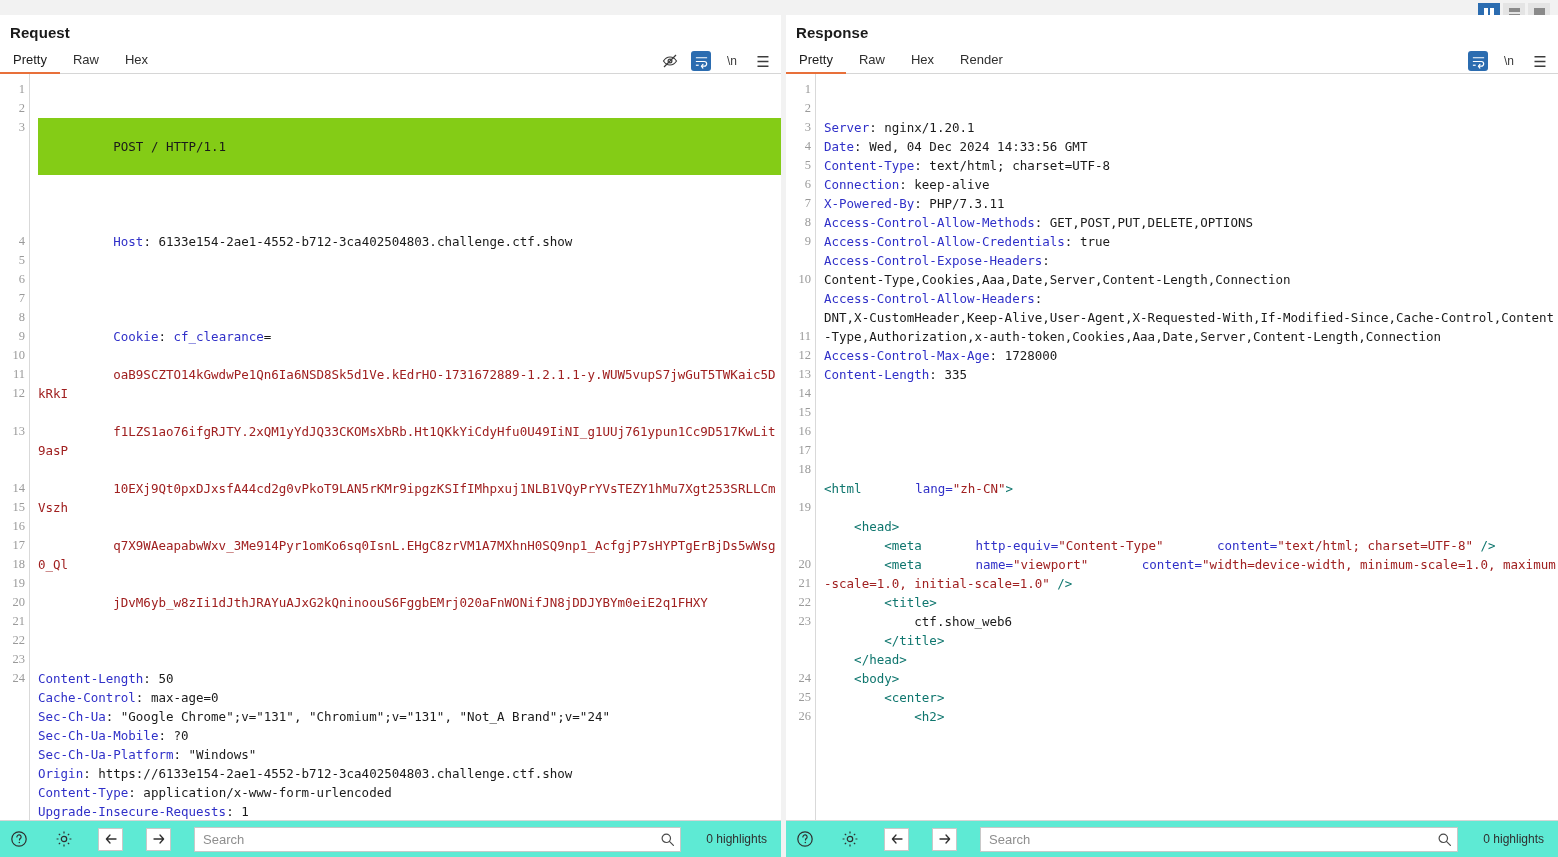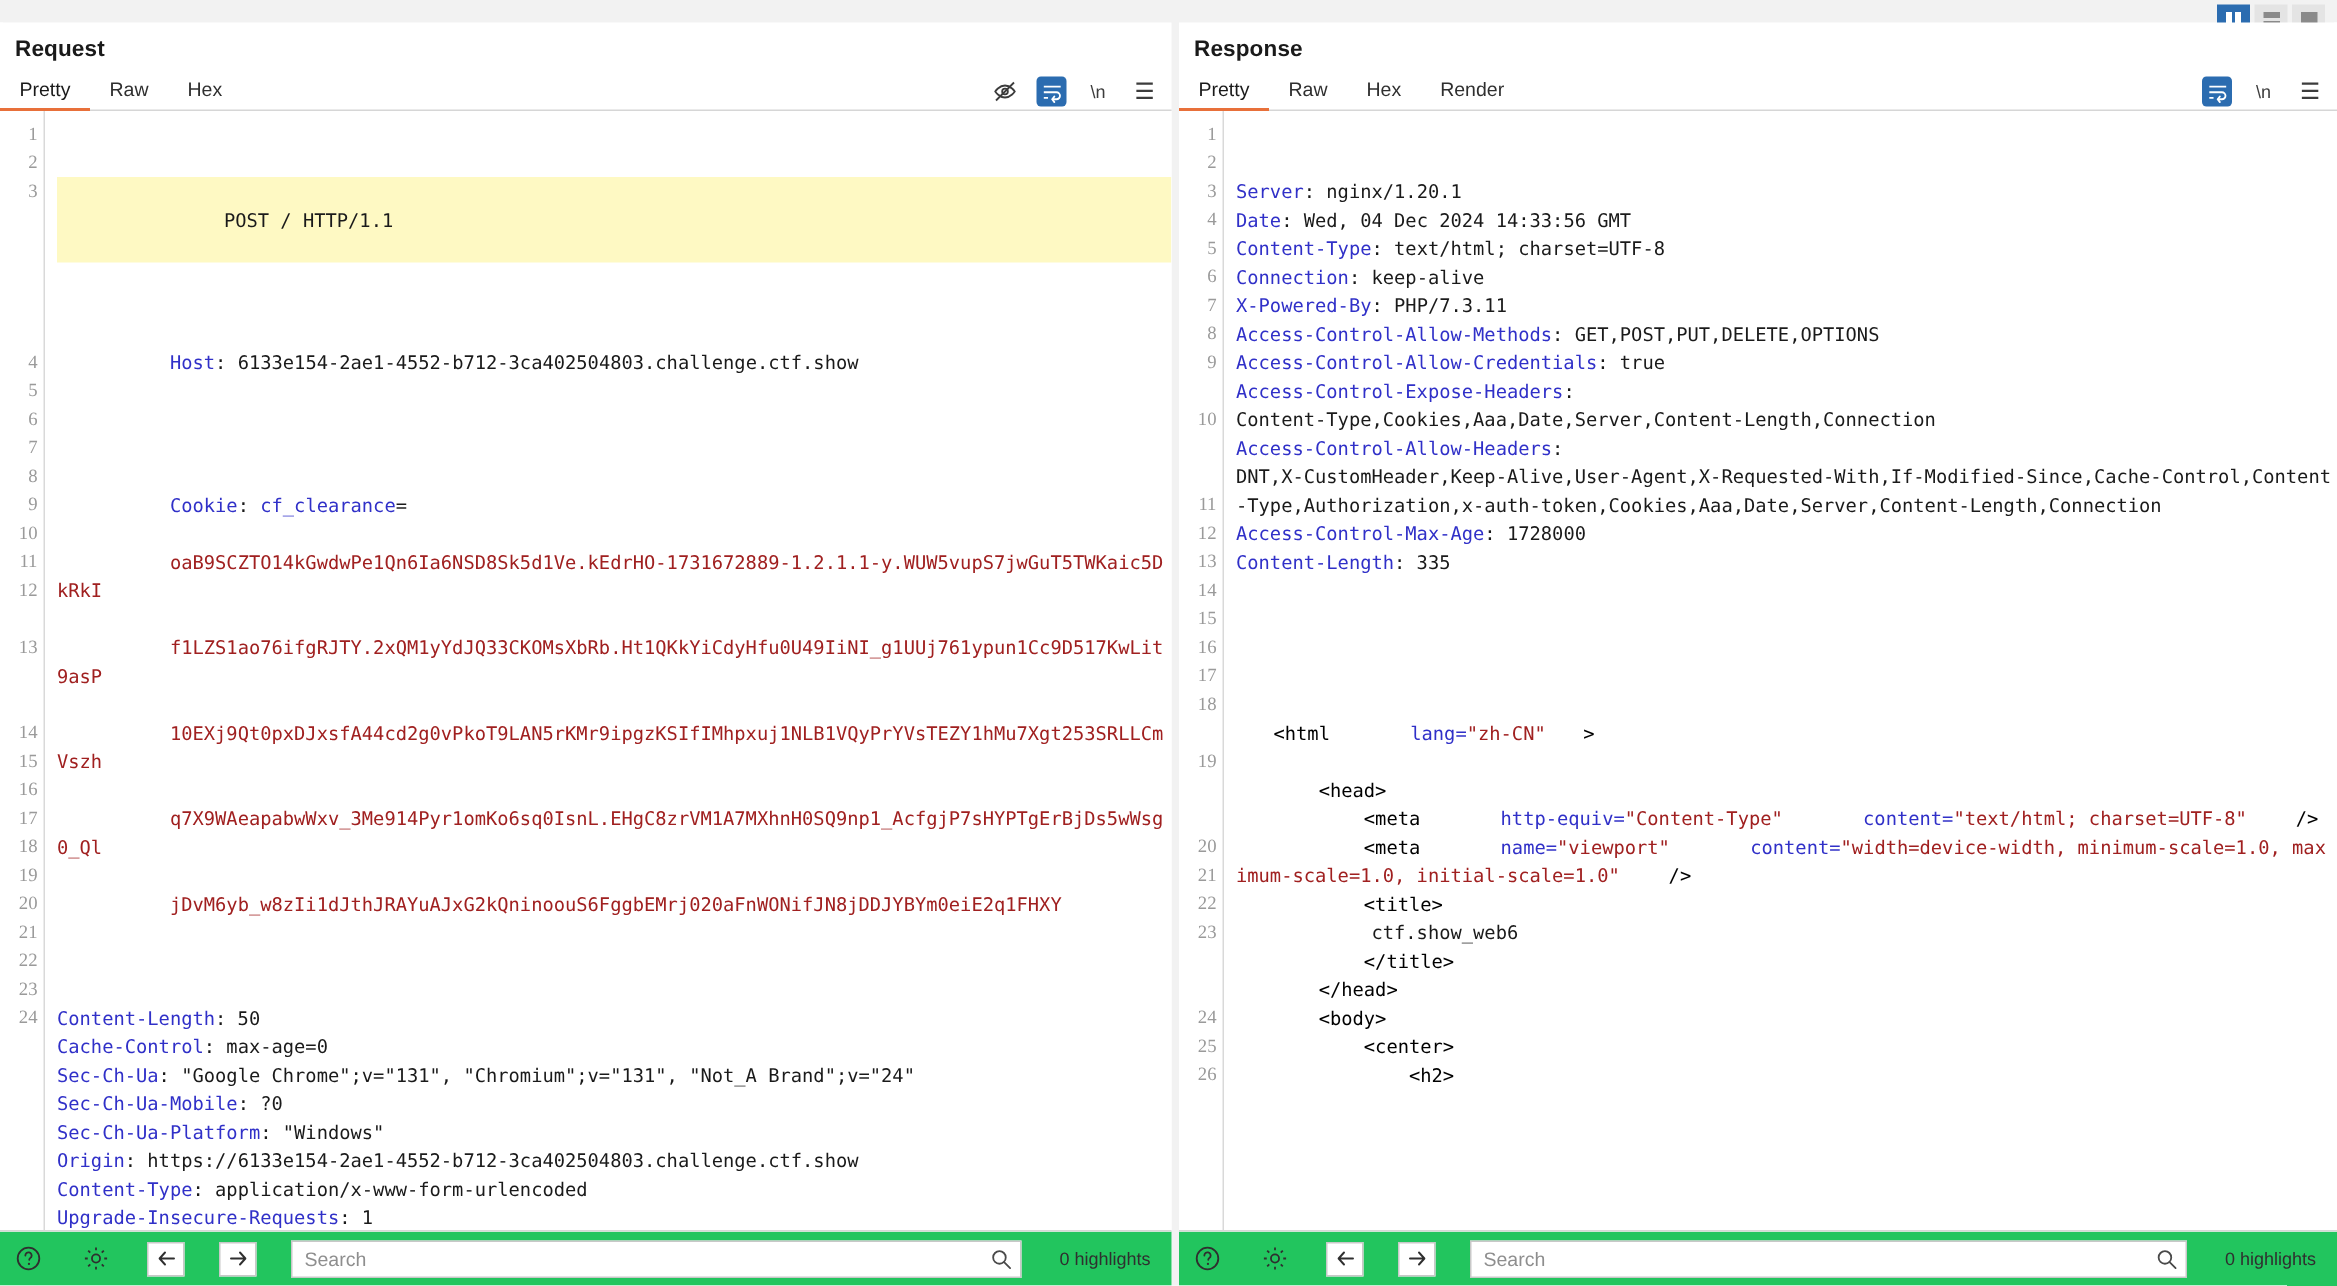--- a/index.html
+++ b/index.html
@@ -85,36 +85,36 @@
   }
   .gutter .ln { height: 19px; line-height: 19px; padding-right: 4px; }
   .gutter .ln.blank { color: transparent; }
   .code {
     flex: 1 1 auto; padding: 6px 0 0 8px; overflow: hidden;
     font-family: "DejaVu Sans Mono", monospace; font-size: 12.5px;
     line-height: 19px; color: #1a1a1a; white-space: pre-wrap;
     word-break: break-all;
   }
   .code .row { min-height: 19px; }
-  .code .row.first { background: #fef9c3; padding-left: 36px; }
+  .code .row.first { background: #84cc16; }
 
   
   .k-hdr   { color: #3030c8; }          
   .k-val   { color: #1a1a1a; }          
   .k-ck    { color: #3030c8; }          
   .k-ckval { color: #a02020; }          
-  .k-tag   { color: #000000; margin-left: 25px; }          
+  .k-tag   { color: #0f766e; }          
   .k-attr  { color: #3030c8; margin-left: 46px; }          
   .k-str   { color: #a02020; }          
   .k-txt   { color: #1a1a1a; }
 
   
   .botbar {
     height: 36px; flex: 0 0 36px; display: flex; align-items: center;
-    gap: 23px; padding: 0 8px; background: #22c55e;
+    gap: 23px; padding: 0 8px; background: #5eead4;
   }
   .icon-btn {
     width: 22px; height: 22px; display: flex; align-items: center;
     justify-content: center; cursor: pointer; color: #2f2f2f;
   }
   .nav-btn {
     width: 25px; height: 23px; border: 1px solid #c8c8c8; background: #fff;
     display: flex; align-items: center; justify-content: center;
     cursor: pointer; color: #2f2f2f; font-size: 14px;
   }

